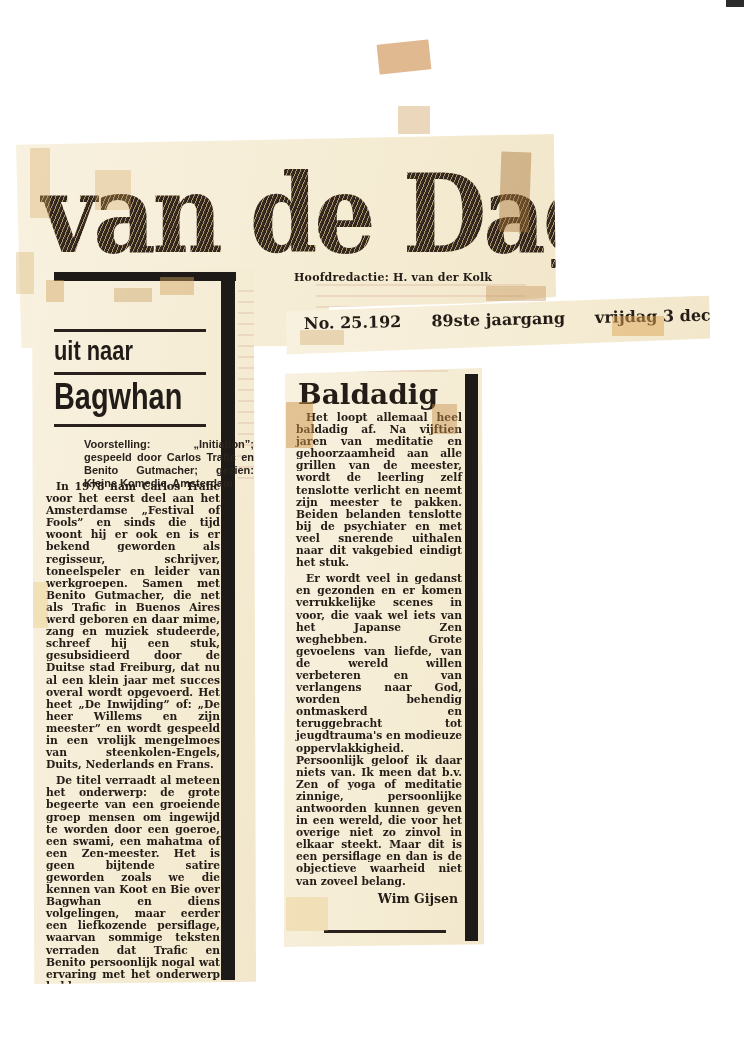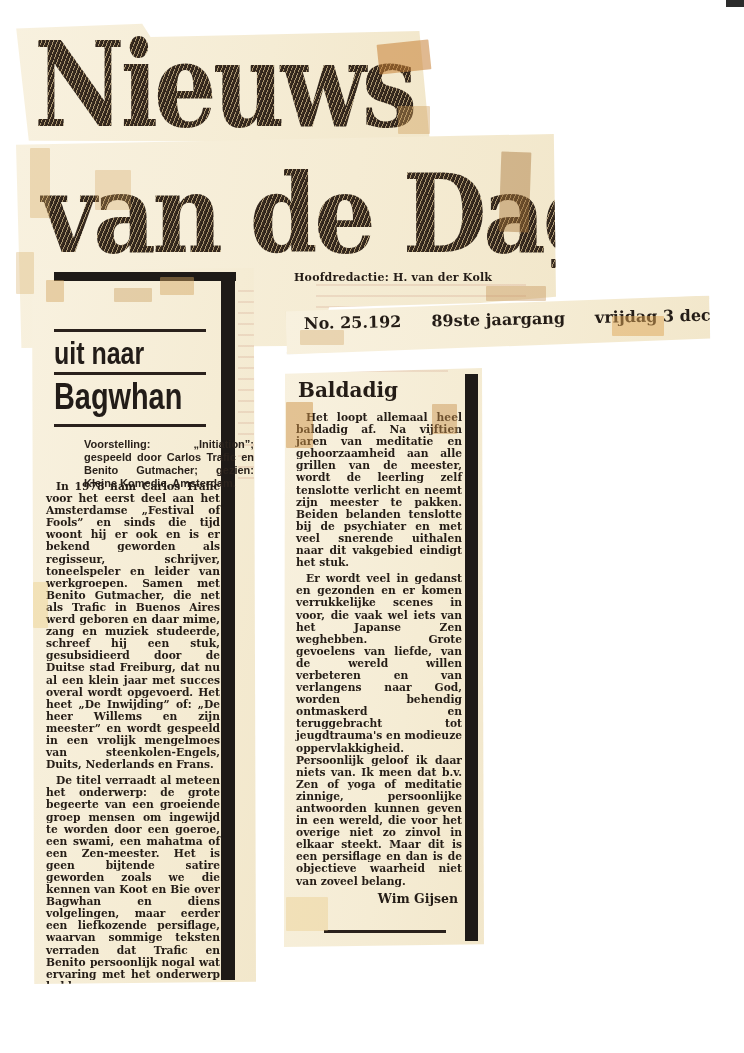--- a/index.html
+++ b/index.html
@@ -22,35 +22,31 @@
   .bar{position:absolute;background:#1e1a17;}
   .rule{position:absolute;background:#2a211c;height:3px;}
   .hl{position:absolute;font-family:"Liberation Sans",sans-serif;font-weight:bold;color:#221c18;
       white-space:nowrap;}
   .hl>span{display:inline-block;transform:scaleX(.78);transform-origin:0 50%;}
   .intro{position:absolute;font-family:"Liberation Sans",sans-serif;font-weight:bold;font-size:11px;
          line-height:13px;text-align:justify;color:#2a221c;}
   .body-col{position:absolute;font-weight:bold;font-size:10.7px;line-height:12.1px;text-align:justify;
             color:#241c16;}
   .body-col p{margin:0 0 4px 0;text-indent:10px;}
-  .headline-serif{position:absolute;font-weight:bold;font-size:20px;color:#241c16;}
+  .headline-serif{position:absolute;font-weight:bold;font-size:28px;color:#241c16;}
   .byline{text-align:right;font-size:12.5px;font-weight:bold;margin-top:5px;padding-right:4px;}
   .tape{position:absolute;border-radius:1px;}
   .ghost{position:absolute;background:repeating-linear-gradient(to bottom,rgba(190,115,95,.16) 0 2px,
          rgba(190,115,95,0) 2px 11px);filter:blur(.4px);}
 </style>
 </head>
 <body>
 
 <div id="canvas">
 
-  <div class="clip" id="clip-nieuws" style="left:12px;top:20px;width:420px;height:122px;
-              clip-path:polygon(1% 7%,31% 3%,33% 14%,97% 9%,99.5% 100%,4% 99%);">
-    <div class="blackletter bl1" style="position:absolute;left:22px;top:6px;">Nieuws</div>
-  </div>
 
   <div class="clip" id="clip-vandedag" style="left:16px;top:134px;width:540px;height:214px;z-index:1;
               clip-path:polygon(0 5%,99.6% 0,100% 76%,86% 79%,58% 81%,56% 99%,1% 100%);">
     <div class="blackletter bl2" style="position:absolute;left:24px;top:26px;">van de Dag</div>
     <div class="ghost" style="left:300px;top:150px;width:210px;height:26px;"></div>
     <div class="editor" style="left:278px;top:137px;">Hoofdredactie: H. van der Kolk</div>
   </div>
 
   <div class="clip" id="strip-date" style="left:286px;top:300px;width:424px;height:50px;z-index:2;transform:rotate(-1.2deg);
               clip-path:polygon(0 14%,100% 0,100% 86%,0 100%);">
@@ -62,21 +58,21 @@
   </div>
 
   <div class="clip" id="clip-left-article" style="left:32px;top:268px;width:224px;height:716px;z-index:3;
               clip-path:polygon(0 .2%,99% 0,100% 99.7%,1% 100%);">
     <div class="bar" style="left:22px;top:4px;width:182px;height:9px;"></div>
     <div class="bar" style="left:189px;top:4px;width:14px;height:708px;"></div>
     <div class="ghost" style="left:206px;top:22px;width:16px;height:190px;"></div>
 
     <div class="rule" style="left:22px;top:61px;width:152px;"></div>
 
-    <div class="hl" style="left:22px;top:67px;font-size:32px;">
+    <div class="hl" style="left:22px;top:67px;font-size:28px;">
       <span>uit naar</span></div>
     <div class="rule" style="left:22px;top:104px;width:152px;"></div>
 
     <div class="hl" style="left:22px;top:108px;font-size:37px;">
       <span>Bagwhan</span></div>
     <div class="rule" style="left:22px;top:156px;width:152px;"></div>
 
     <div class="intro" style="left:16px;top:170px;width:170px;margin-left:36px;">Voorstelling: „Initiation”; gespeeld door Carlos Trafic en Benito Gutmacher; gezien: Kleine Komedie, Amsterdam.</div>
 
     <div class="body-col" style="left:14px;top:213px;width:174px;">

